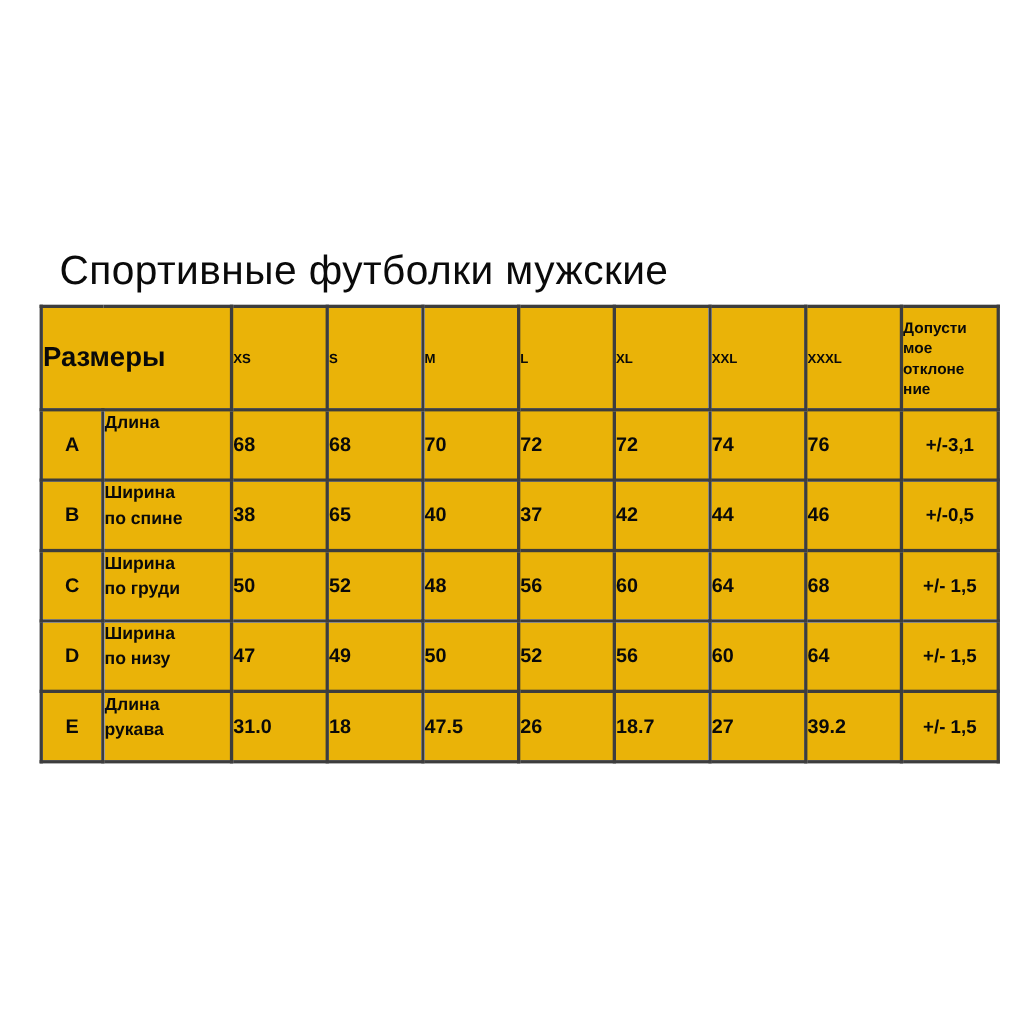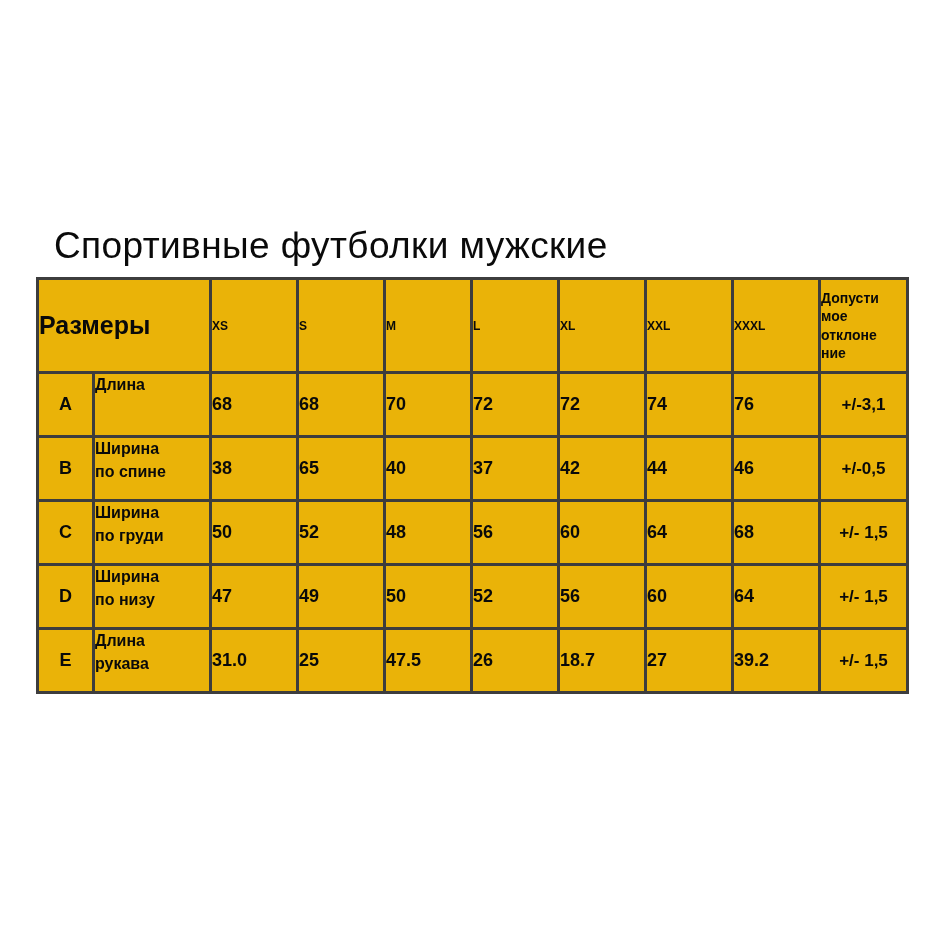--- a/index.html
+++ b/index.html
@@ -187,21 +187,21 @@
       <td class="value-cell">60</td>
       <td class="value-cell">64</td>
       <td class="tolerance-cell">+/- 1,5</td>
     </tr>
 
     <tr class="data-row">
       <td class="letter-cell">E</td>
       <td class="name-cell">Длина
 рукава</td>
       <td class="value-cell">31.0</td>
-      <td class="value-cell">25</td>
+      <td class="value-cell">18</td>
       <td class="value-cell">47.5</td>
       <td class="value-cell">26</td>
       <td class="value-cell">18.7</td>
       <td class="value-cell">27</td>
       <td class="value-cell">39.2</td>
       <td class="tolerance-cell">+/- 1,5</td>
     </tr>
   </tbody>
     </table>
 

